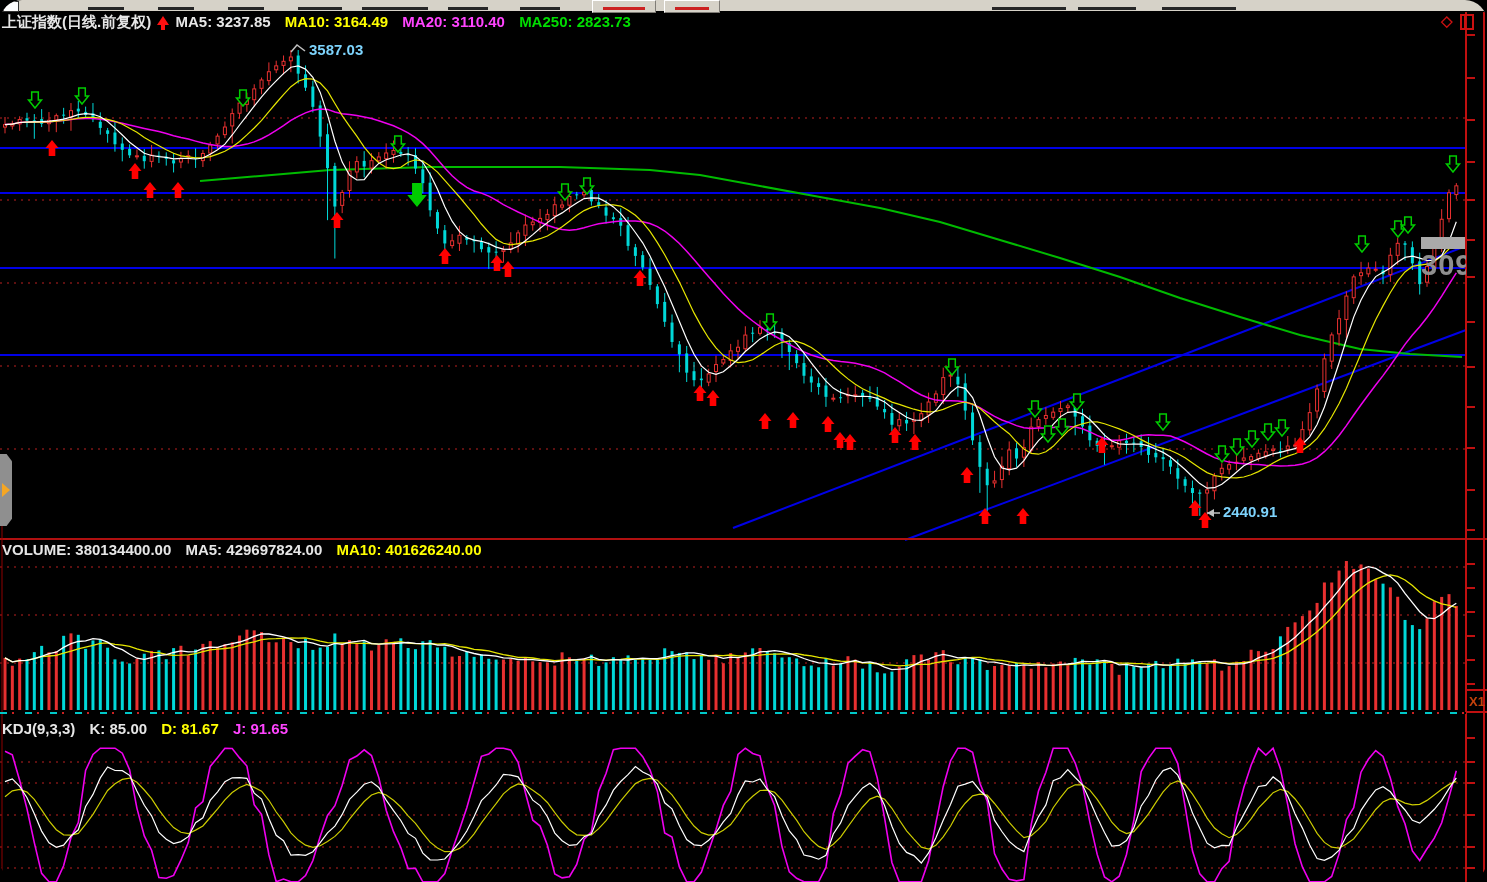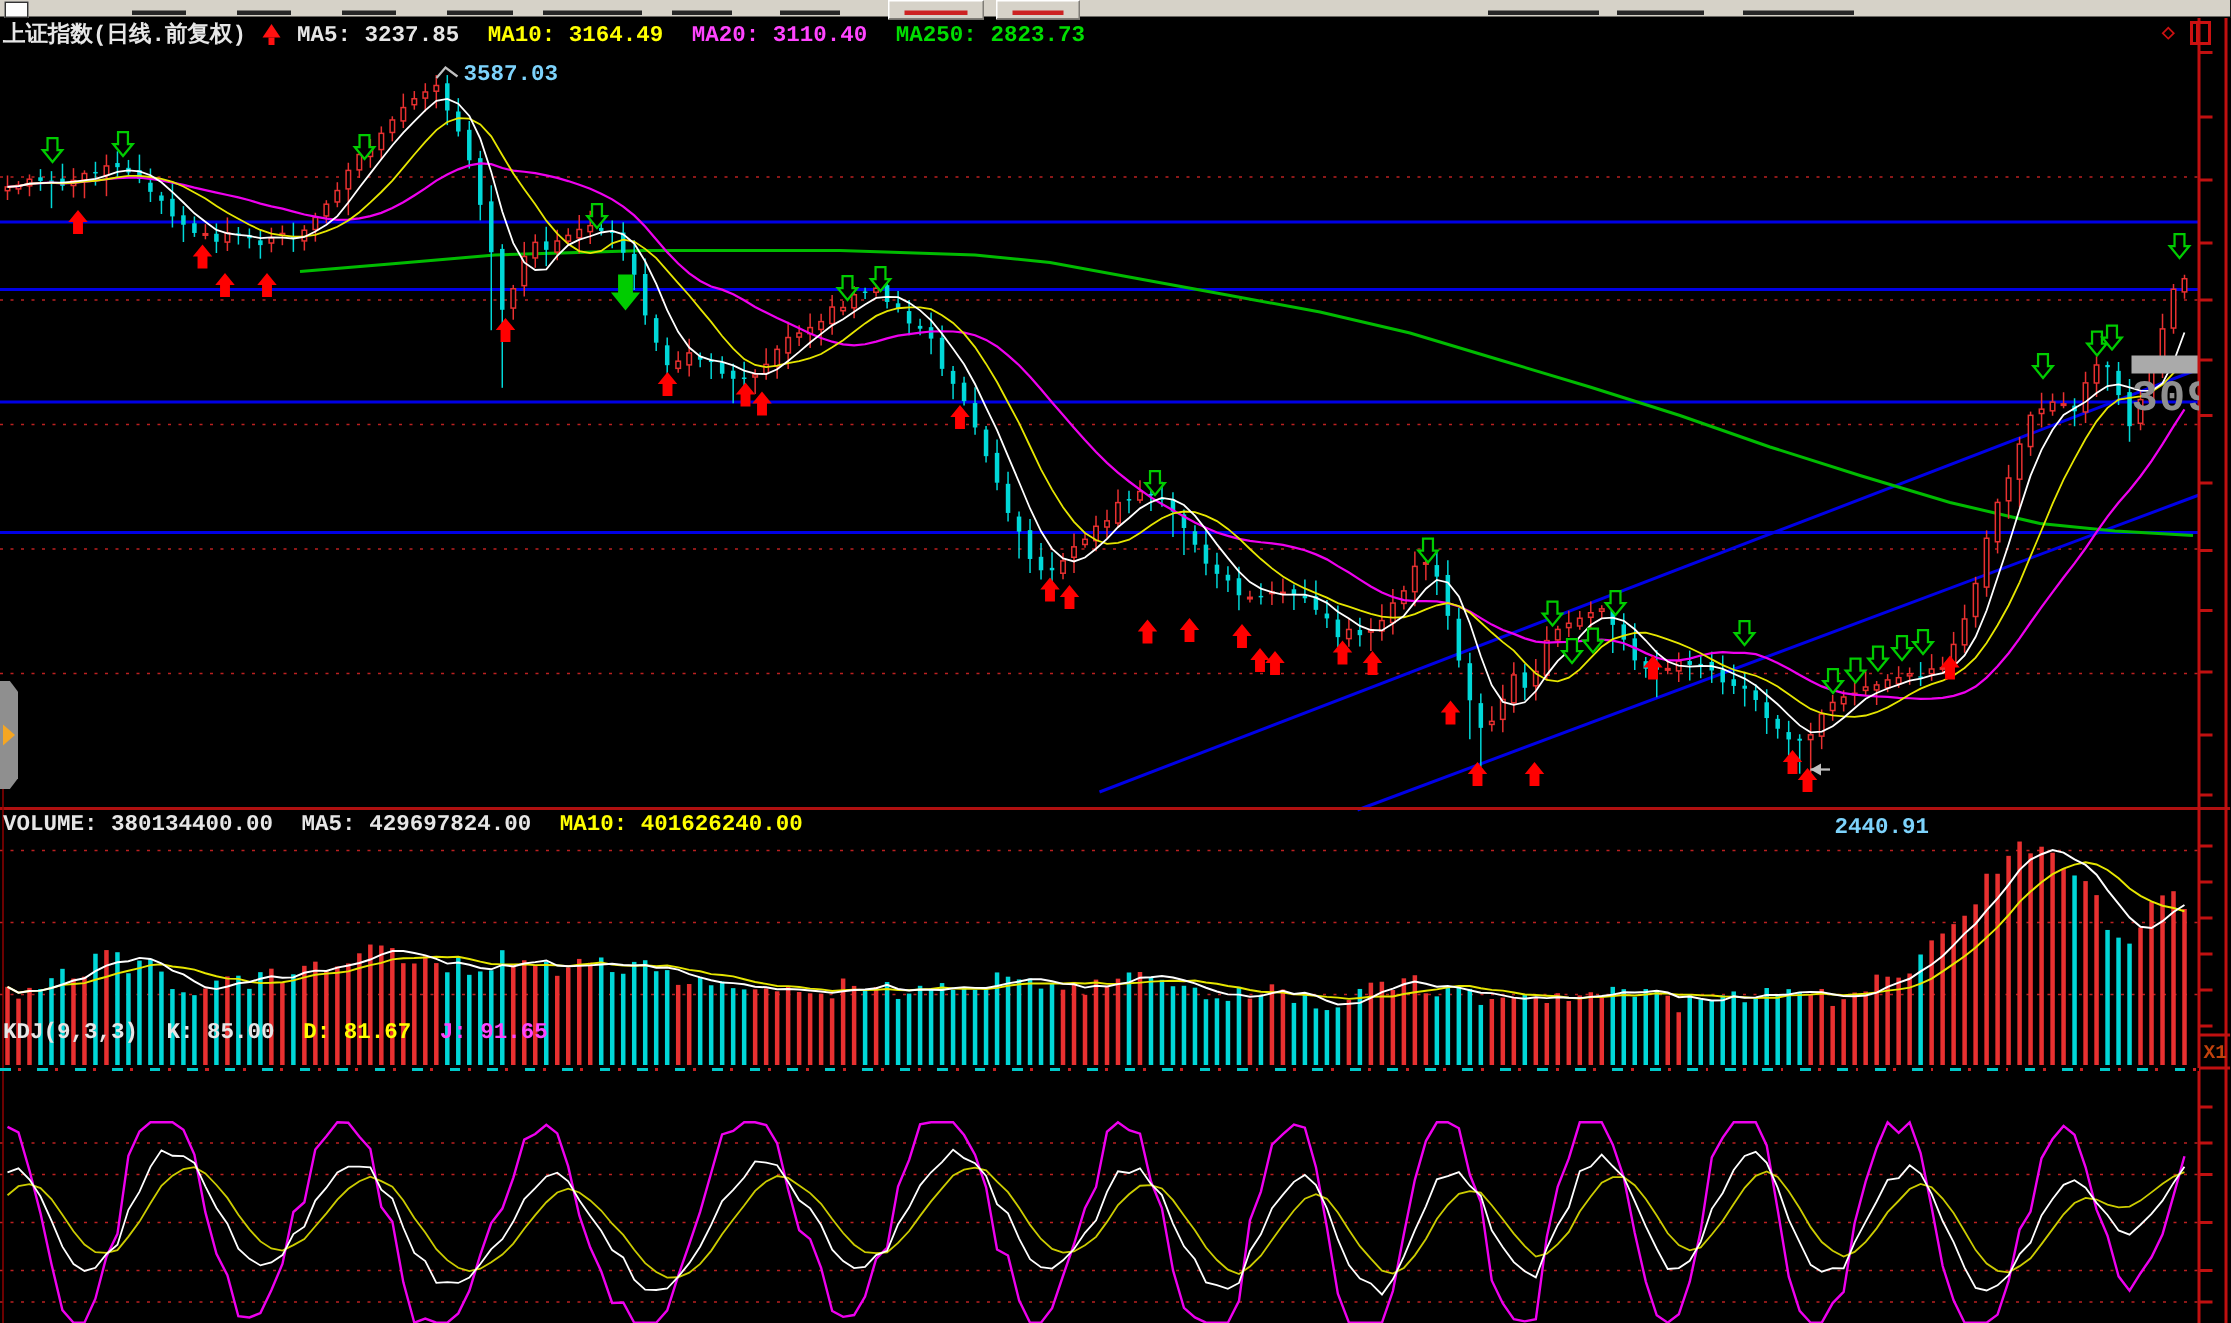--- a/index.html
+++ b/index.html
@@ -1,45 +1,45 @@
 <!DOCTYPE html>
 <html><head>
 <meta charset="utf-8">
 <style>
   html,body{margin:0;padding:0;background:#000;}
   #screen{position:relative;width:1487px;height:882px;background:#000;overflow:hidden;
-          font-family:Liberation Mono, monospace;}
+          font-family:Liberation Sans, sans-serif;border-radius:22px;}
   
   #menubar{position:absolute;left:0;top:0;width:1487px;height:11px;background:#d6d2c8;
            border-bottom:1px solid #000;}
   .menu-smudge{position:absolute;top:7px;height:3px;background:#262626;}
   .menu-btn{position:absolute;top:0;height:11px;background:#d6d2c8;
             border-left:1px solid #fff;border-top:1px solid #fff;
             border-right:1px solid #7f7c76;border-bottom:1px solid #7f7c76;}
   .menu-btn .red-smudge{position:absolute;left:10px;right:10px;top:6px;height:3px;background:#cc2222;}
   #menu-doc-icon{position:absolute;left:3px;top:1px;width:14px;height:9px;background:#fdfdfd;border:1px solid #333;}
   
   .titlerow{position:absolute;left:2px;white-space:nowrap;font-size:15px;font-weight:bold;letter-spacing:0;}
   #main-title{top:13px;}
   #vol-title{top:541px;}
-  #kdj-title{top:680px;text-align:right;}
+  #kdj-title{top:720px;text-align:right;}
   .c-white{color:#e6e6e6;} .c-yellow{color:#ffff00;} .c-magenta{color:#ff44ff;} .c-green{color:#00dd00;}
   .tspace{display:inline-block;width:10px;}
   .title-arrow{display:inline-block;width:0;height:0;border-left:6px solid transparent;
                border-right:6px solid transparent;border-bottom:9px solid #ff1111;
                position:relative;top:-2px;margin:0 2px;}
   .title-arrow:after{content:"";position:absolute;left:-2px;top:9px;width:4px;height:5px;background:#ff1111;}
   
   #diamond-icon{position:absolute;left:1441px;top:12px;color:#cc1111;font-size:15px;font-weight:bold;}
   #pane-icon{position:absolute;left:1460px;top:14px;width:10px;height:12px;border:2px solid #cc1111;}
   #pane-icon:after{content:"";position:absolute;left:2px;top:0;width:2px;height:12px;background:#cc1111;}
   
   .chart-label{position:absolute;color:#7dd3fc;font-size:15px;font-weight:bold;white-space:nowrap;}
   #high-label{left:309px;top:41px;}
-  #low-label{left:1223px;top:503px;margin-top:40px;}
+  #low-label{left:1223px;top:503px;}
   #price-tag-text{position:absolute;left:1421px;top:249px;width:45px;overflow:hidden;
                   color:#8f8f8f;font-size:29px;font-weight:bold;letter-spacing:1px;}
   #x1-label{position:absolute;left:1469px;top:694px;color:#c2410c;font-size:13px;font-weight:bold;}
   
   #left-tab{position:absolute;left:0;top:454px;width:12px;height:72px;background:#8f8f8f;
             clip-path:polygon(0 0,55% 0,100% 10%,100% 90%,55% 100%,0 100%);}
   #left-tab .tri{position:absolute;left:2px;top:29px;width:0;height:0;
                  border-top:7px solid transparent;border-bottom:7px solid transparent;
                  border-left:8px solid #f5a623;}
   

